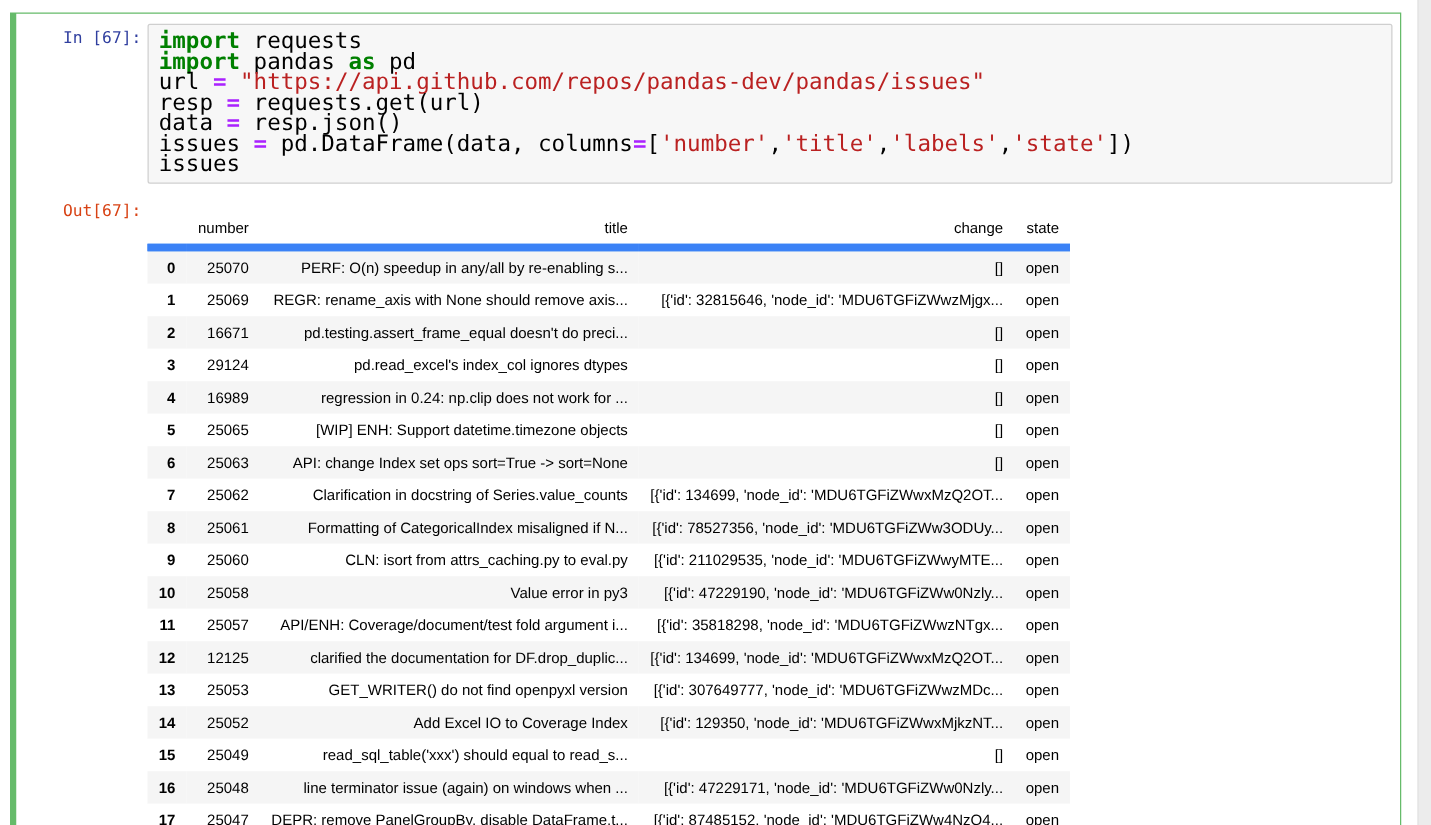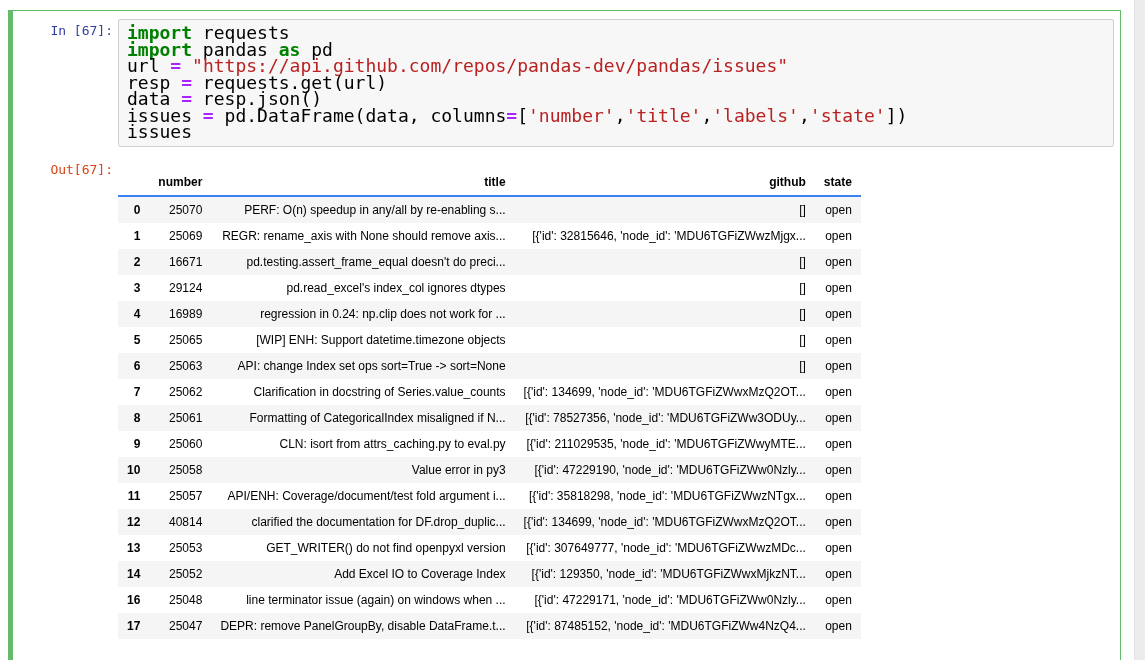--- a/index.html
+++ b/index.html
@@ -81,22 +81,22 @@
   }
   table.dataframe th, table.dataframe td {
     padding: 6px 9px;
     text-align: right;
     vertical-align: middle;
     white-space: nowrap;
     line-height: 14px;
     border: none;
   }
   table.dataframe thead th {
-    font-weight: bold;
-    border-bottom: 2px solid #3b82f6;
+    font-weight: normal;
+    border-bottom: 6px solid #3b82f6;
     background: #fff;
   }
   table.dataframe tbody th { font-weight: bold; }
   table.dataframe tbody tr:nth-child(odd)  { background: var(--row-stripe); }
   table.dataframe tbody tr:nth-child(even) { background: #ffffff; }
   table.dataframe td.col-title  { min-width: 290px; }
   table.dataframe td.col-labels { min-width: 270px; }
 
   
   .scrollbar {
@@ -123,21 +123,21 @@
 
     <div class="row output-row">
       <div class="prompt out-prompt">Out[67]:</div>
       <div class="output-content">
         <table class="dataframe">
           <thead>
               <tr>
                 <th></th>
                 <th>number</th>
                 <th>title</th>
-                <th>github</th>
+                <th>change</th>
                 <th>state</th>
               </tr>
             </thead>
           <tbody>
               <tr>
                 <th>0</th>
                 <td class="col-number">25070</td>
                 <td class="col-title">PERF: O(n) speedup in any/all by re-enabling s...</td>
                 <td class="col-labels">[]</td>
                 <td class="col-state">open</td>
@@ -214,40 +214,47 @@
               </tr>
               <tr>
                 <th>11</th>
                 <td class="col-number">25057</td>
                 <td class="col-title">API/ENH: Coverage/document/test fold argument i...</td>
                 <td class="col-labels">[{'id': 35818298, 'node_id': 'MDU6TGFiZWwzNTgx...</td>
                 <td class="col-state">open</td>
               </tr>
               <tr>
                 <th>12</th>
-                <td class="col-number">40814</td>
+                <td class="col-number">12125</td>
                 <td class="col-title">clarified the documentation for DF.drop_duplic...</td>
                 <td class="col-labels">[{'id': 134699, 'node_id': 'MDU6TGFiZWwxMzQ2OT...</td>
                 <td class="col-state">open</td>
               </tr>
               <tr>
                 <th>13</th>
                 <td class="col-number">25053</td>
                 <td class="col-title">GET_WRITER() do not find openpyxl version</td>
                 <td class="col-labels">[{'id': 307649777, 'node_id': 'MDU6TGFiZWwzMDc...</td>
                 <td class="col-state">open</td>
               </tr>
               <tr>
                 <th>14</th>
                 <td class="col-number">25052</td>
                 <td class="col-title">Add Excel IO to Coverage Index</td>
                 <td class="col-labels">[{'id': 129350, 'node_id': 'MDU6TGFiZWwxMjkzNT...</td>
                 <td class="col-state">open</td>
               </tr>
               <tr>
+                <th>15</th>
+                <td class="col-number">25049</td>
+                <td class="col-title">read_sql_table('xxx') should equal to read_s...</td>
+                <td class="col-labels">[]</td>
+                <td class="col-state">open</td>
+              </tr>
+              <tr>
                 <th>16</th>
                 <td class="col-number">25048</td>
                 <td class="col-title">line terminator issue (again) on windows when ...</td>
                 <td class="col-labels">[{'id': 47229171, 'node_id': 'MDU6TGFiZWw0Nzly...</td>
                 <td class="col-state">open</td>
               </tr>
               <tr>
                 <th>17</th>
                 <td class="col-number">25047</td>
                 <td class="col-title">DEPR: remove PanelGroupBy, disable DataFrame.t...</td>

